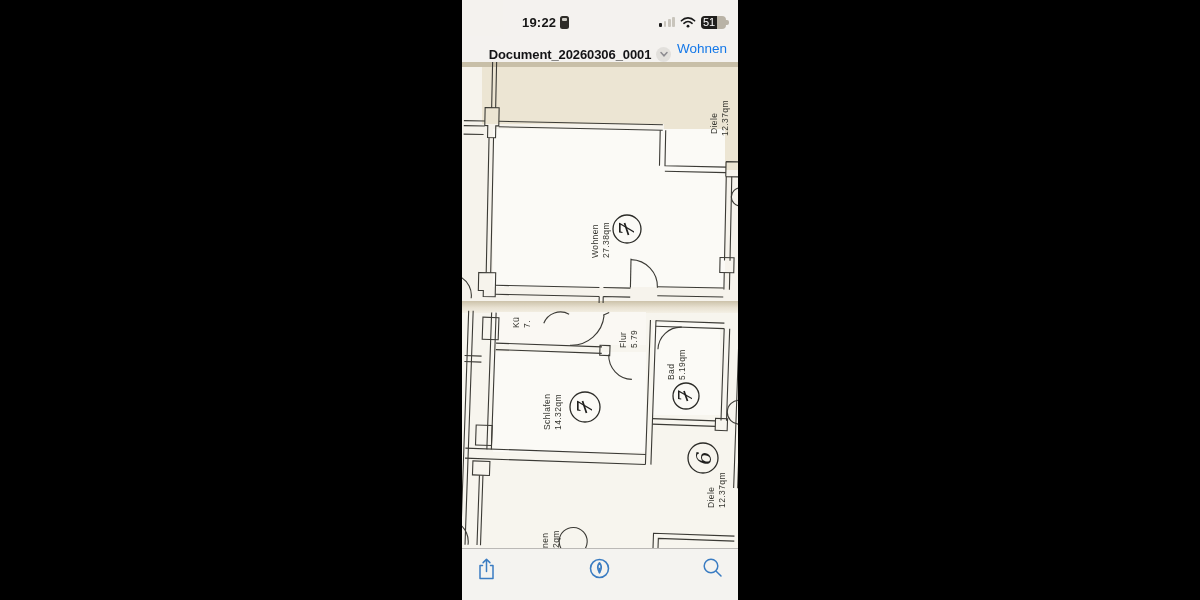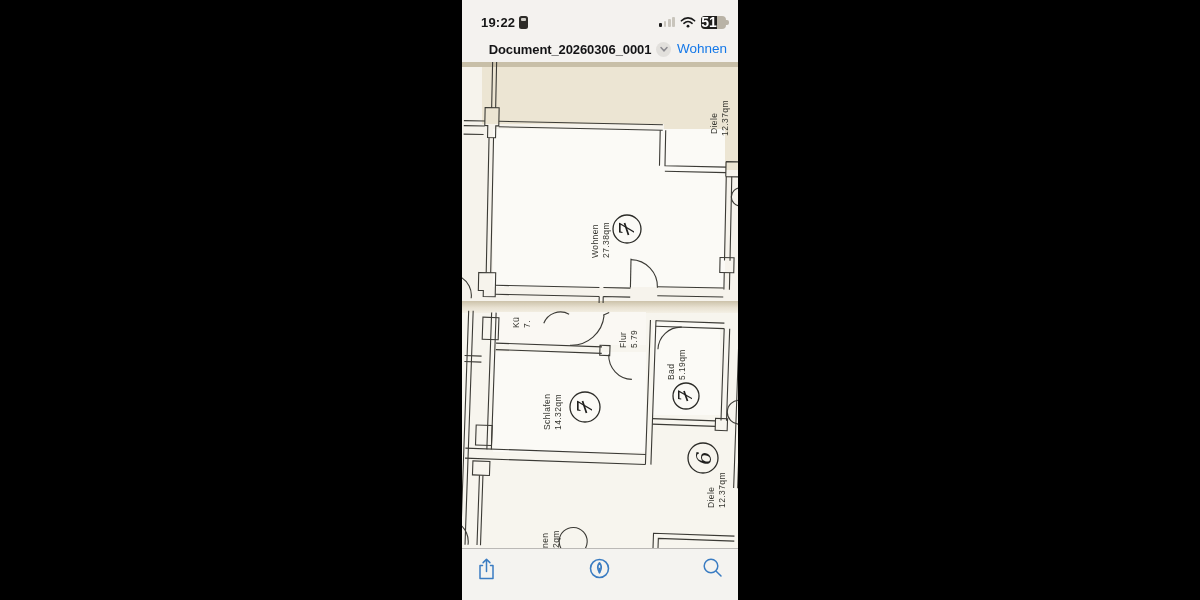--- a/index.html
+++ b/index.html
@@ -1,38 +1,38 @@
 <!DOCTYPE html>
 <html><head>
 <meta charset="utf-8">
 <style>
   html,body{width:1200px;height:600px;margin:0;padding:0;background:#000;overflow:hidden;
     font-family:"Liberation Sans",sans-serif;}
   .phone{position:absolute;left:462px;top:0;width:276px;height:600px;background:#f4f2ee;
     display:flex;flex-direction:column;}
   
   .status-bar{height:36px;display:flex;justify-content:space-between;align-items:center;
-    padding:8px 12px 0 19px;box-sizing:border-box;background:#f4f2ef;}
+    padding:8px 12px 0 19px;box-sizing:border-box;background:#f4f2ef;margin-left:41px;}
   .time{font-size:13px;font-weight:700;color:#161616;letter-spacing:.2px;display:flex;
     align-items:center;gap:4px;}
   .time-badge{width:9px;height:13px;background:#2e2c28;border-radius:2.5px;position:relative;display:inline-block;}
   .time-badge::after{content:"";position:absolute;left:2px;right:2px;top:2.5px;height:3px;
     background:#cfcdc6;border-radius:1px;}
   .status-right{display:flex;align-items:center;gap:5px;}
   .sig{display:flex;align-items:flex-end;gap:1.5px;height:10px;}
   .sig i{width:2.8px;border-radius:1px;background:#c9c5bc;display:block;}
   .sig i.on{background:#1a1a1a;}
   .bat{position:relative;width:25px;height:13px;border-radius:4px;background:#b9b3a6;}
   .bat .fill{position:absolute;left:0;top:0;bottom:0;width:16px;border-radius:4px 0 0 4px;background:#1f1e1c;}
   .bat .pct{position:absolute;left:0;top:0;bottom:0;width:16px;display:flex;align-items:center;
-    justify-content:center;color:#fff;font-size:14px;font-weight:700;}
+    justify-content:center;color:#fff;font-size:11px;font-weight:400;}
   .bat .nub{position:absolute;right:-2.6px;top:4px;width:2.2px;height:5px;background:#b9b3a6;
     border-radius:0 2px 2px 0;}
   
-  .nav-bar{height:26px;position:relative;display:flex;align-items:center;justify-content:center;background:#f4f2ef;}
+  .nav-bar{height:26px;position:relative;display:flex;align-items:flex-end;justify-content:center;background:#f4f2ef;}
   .title-group{display:flex;align-items:center;gap:5px;margin-right:40px;}
   .title{font-size:13px;font-weight:600;color:#141416;letter-spacing:-0.1px;}
   .chev{width:15px;height:15px;border-radius:50%;background:#e2e0dc;display:flex;align-items:center;justify-content:center;}
   .fertig{position:absolute;right:11px;top:3px;font-size:13.5px;color:#1478e8;background:none;border:none;padding:2px 0;}
   
   .content{flex:1;position:relative;background:#f6f3ec;}
   .content svg{display:block;}
   .w path,.w circle{stroke:#3b3a35;stroke-width:1.1;fill:none;}
   .badge-circle{stroke:#2b2b27;stroke-width:1.3;fill:none;}
   .badge-num{font-family:"DejaVu Serif",serif;font-style:italic;fill:#1f1f1d;text-anchor:middle;}

